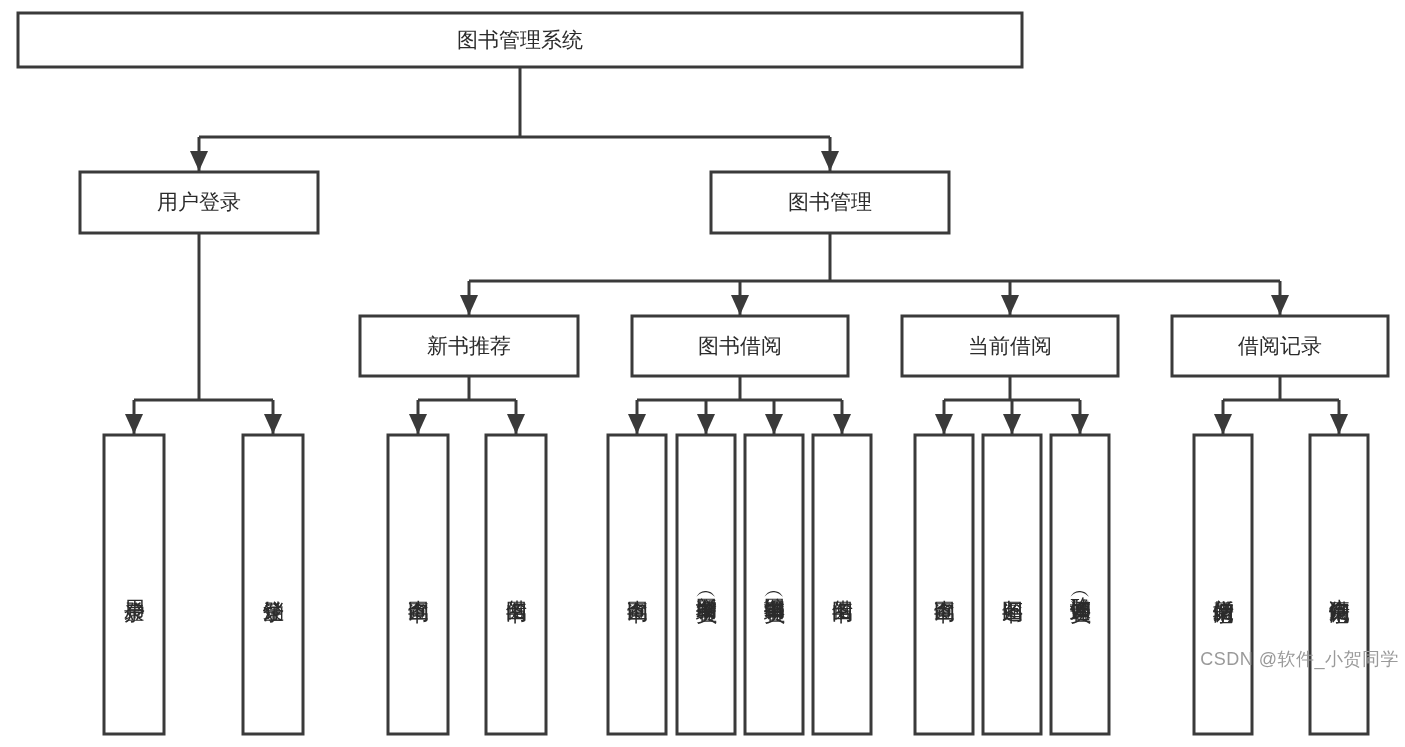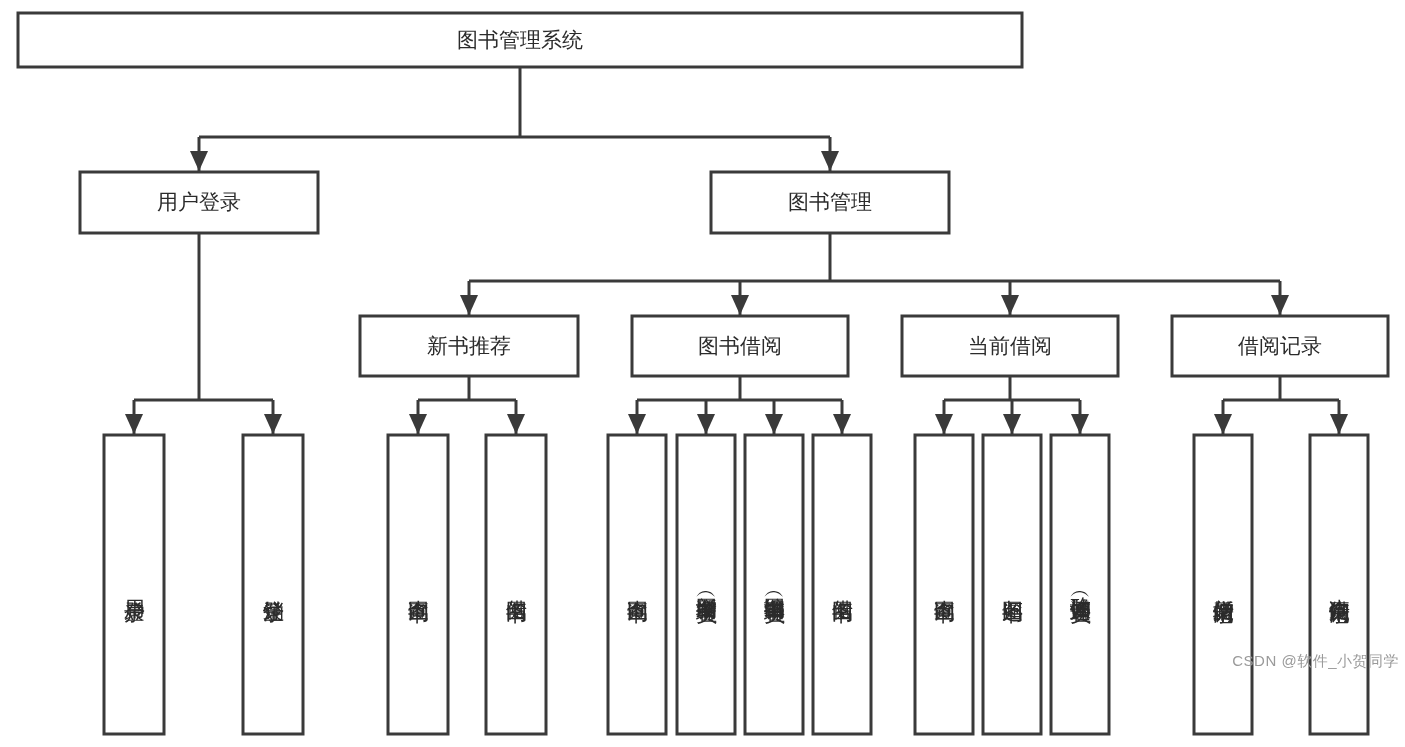--- a/index.html
+++ b/index.html
@@ -9,21 +9,21 @@
   svg#tree-canvas{position:absolute;left:0;top:0;width:1405px;height:747px;}
   .node-rect{fill:#ffffff;stroke:#3a3a3a;stroke-width:3;}
   .edge-line{stroke:#3a3a3a;stroke-width:3;fill:none;stroke-linecap:butt;}
   .arrow-head{fill:#3a3a3a;stroke:none;}
   .node-label{fill:#2b2b2b;font-size:21px;font-family:"Liberation Sans","DejaVu Sans",sans-serif;
               text-anchor:middle;dominant-baseline:middle;}
   .leaf-label-wrap{position:absolute;display:flex;align-items:center;justify-content:center;
                    writing-mode:vertical-rl;text-orientation:upright;
                    font-size:21px;line-height:1.28;letter-spacing:1px;color:#2b2b2b;
                    white-space:nowrap;pointer-events:none;}
-  #watermark{position:absolute;right:6px;bottom:4px;font-size:15px;color:#9a9a9a;
+  #watermark{position:absolute;right:6px;bottom:4px;font-size:18px;color:#9a9a9a;
              font-family:"Liberation Sans","DejaVu Sans",sans-serif;letter-spacing:0.5px;}
 </style>
 </head>
 <body>
 
 <div id="diagram-root">
 
   <svg id="tree-canvas" viewBox="0 0 1405 747">
     <defs></defs>
     <g id="edges-layer">

